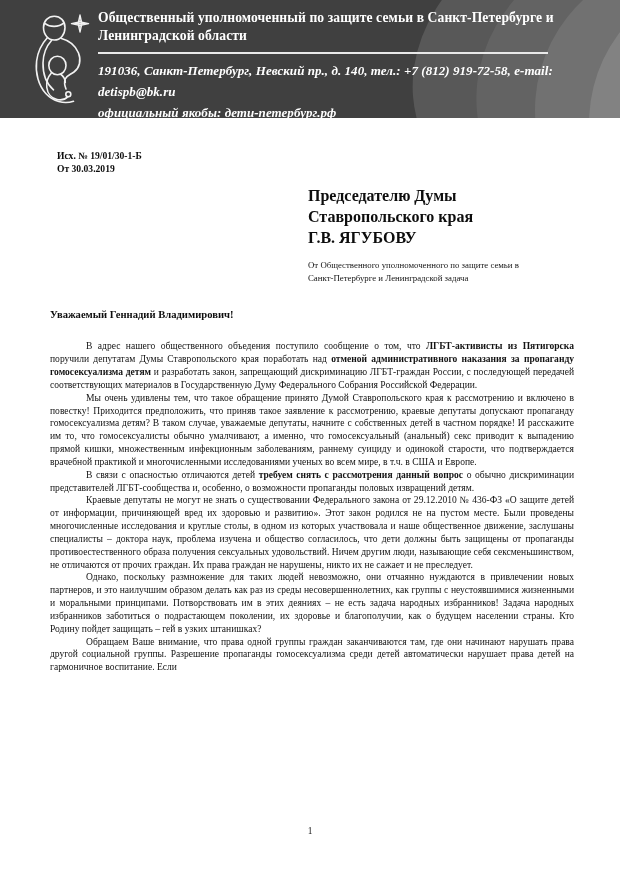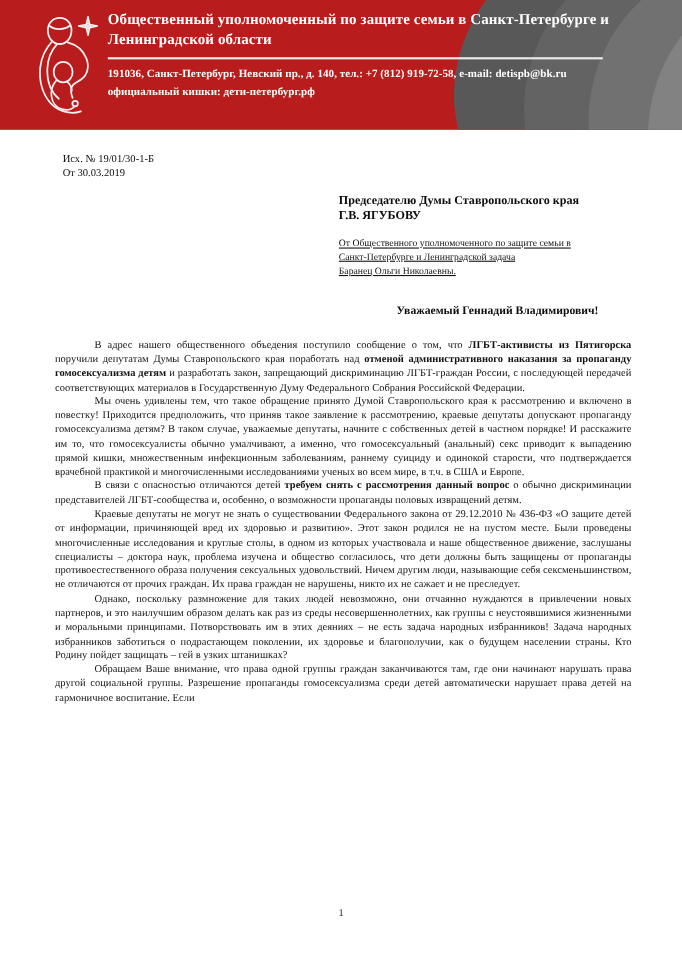--- a/index.html
+++ b/index.html
@@ -15,21 +15,21 @@
     font-family: "Liberation Serif", serif;
     color: #111111;
     position: relative;
   }
 
   
   .letterhead {
     position: relative;
     width: 620px;
     height: 118px;
-    background: #b91c1c;
+    background: #404040;
     overflow: hidden;
   }
   .lh-swoosh {
     position: absolute;
     top: -80px;
     right: -130px;
     width: 330px;
     height: 300px;
     border-radius: 50% 0 0 50%;
     transform: rotate(-18deg);
@@ -92,64 +92,64 @@
     max-width: 470px;
   }
   .lh-rule {
     height: 2px;
     background: #e9e9e9;
     margin: 7px 34px 6px 0;
     width: 450px;
   }
   .lh-contact {
     color: #ffffff;
-    font-size: 10px;
+    font-size: 13px;
     font-weight: bold;
     line-height: 1.62;
     letter-spacing: 0.05px;
+    font-style: italic;
   }
 
   
   .page {
     padding: 0 46px 0 50px;
     box-sizing: border-box;
     width: 620px;
   }
 
   .ref-block {
-    margin-top: 20px;
+    margin-top: 31px;
     padding-left: 7px;
     font-size: 9.6px;
-    font-weight: normal;
+    font-weight: bold;
     line-height: 1.36;
     color: #0d0d0d;
   }
 
   .addressee {
     margin-top: 11px;
     margin-left: 258px;
     width: 268px;
   }
   .addr-to {
-    font-size: 11px;
+    font-size: 16px;
     font-weight: bold;
     line-height: 1.3;
     color: #0d0d0d;
   }
   .addr-from {
     margin-top: 11px;
     font-size: 8.8px;
     line-height: 1.42;
     color: #141414;
-    text-decoration: underline;
   }
 
   .salutation {
     margin-top: 25px;
-    text-align: right;
+    text-align: left;
     font-size: 10.6px;
     font-weight: bold;
     color: #0d0d0d;
     padding-right: 30px;
   }
 
   .letter-body {
     margin-top: 20px;
     font-size: 9.55px;
     line-height: 1.345;
@@ -208,39 +208,38 @@
         <path d="M21.2 64.2 C17.8 68 16.2 73.2 16.8 78.5 C17.5 84.5 21.5 89.2 27 90.5 C31.5 91.5 35.5 90.2 38 87.6"></path>
 
         <path d="M30.5 65 C33.5 67.2 35.2 70.2 35.3 73.5"></path>
       </svg>
     </div>
 
     <div class="lh-text">
       <div class="lh-title">Общественный уполномоченный по защите семьи в Санкт-Петербурге и Ленинградской области</div>
       <div class="lh-rule"></div>
       <div class="lh-contact">191036, Санкт-Петербург, Невский пр., д. 140,  тел.: +7 (812) 919-72-58, e-mail: detispb@bk.ru</div>
-      <div class="lh-contact">официальный кишки: дети-петербург.рф</div>
+      <div class="lh-contact">официальный якобы: дети-петербург.рф</div>
     </div>
   </div>
 </div>
 
 <div class="page">
 
   <div class="ref-block">
     <div>Исх. № 19/01/30-1-Б</div>
     <div>От 30.03.2019</div>
   </div>
 
   <div class="addressee">
     <div class="addr-to">Председателю Думы Ставропольского края</div>
     <div class="addr-to">Г.В. ЯГУБОВУ</div>
     <div class="addr-from">
       <div>От Общественного уполномоченного по защите семьи в</div>
       <div>Санкт-Петербурге и Ленинградской задача</div>
-      <div>Баранец Ольги Николаевны.</div>
     </div>
   </div>
 
   <div class="salutation">Уважаемый Геннадий Владимирович!</div>
 
   <div class="letter-body">
 
     <p><span>В адрес нашего общественного объедения поступило сообщение о том, что </span><b>ЛГБТ-активисты из Пятигорска</b><span> поручили депутатам Думы Ставропольского края поработать над </span><b>отменой административного наказания за пропаганду гомосексуализма детям</b><span> и разработать закон, запрещающий дискриминацию ЛГБТ-граждан России, с последующей передачей соответствующих материалов в Государственную Думу Федерального Собрания Российской Федерации.</span></p>
 
     <p>Мы очень удивлены тем, что такое обращение принято Думой Ставропольского края к рассмотрению и включено в повестку! Приходится предположить, что приняв такое заявление к рассмотрению, краевые депутаты допускают пропаганду гомосексуализма детям? В таком случае, уважаемые депутаты, начните с собственных детей в частном порядке! И расскажите им то, что гомосексуалисты обычно умалчивают, а именно, что гомосексуальный (анальный) секс приводит к выпадению прямой кишки, множественным инфекционным заболеваниям, раннему суициду и одинокой старости, что подтверждается врачебной практикой и многочисленными исследованиями ученых во всем мире, в т.ч. в США и Европе.</p>

